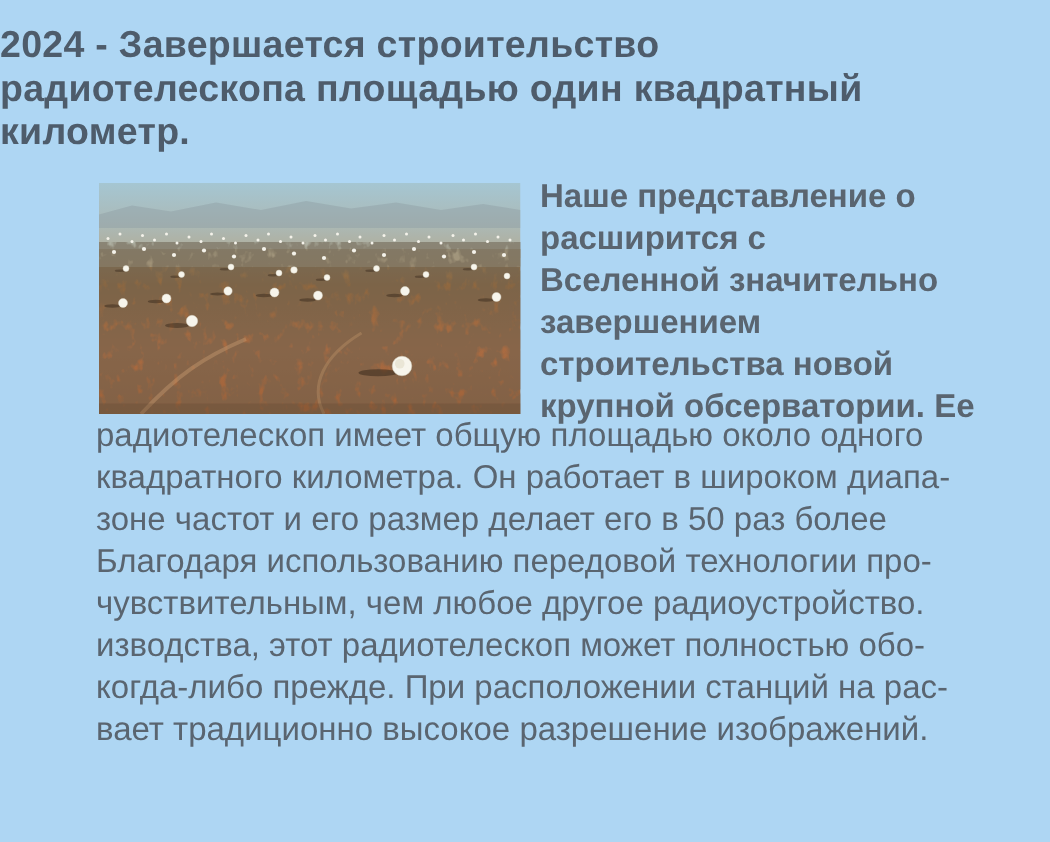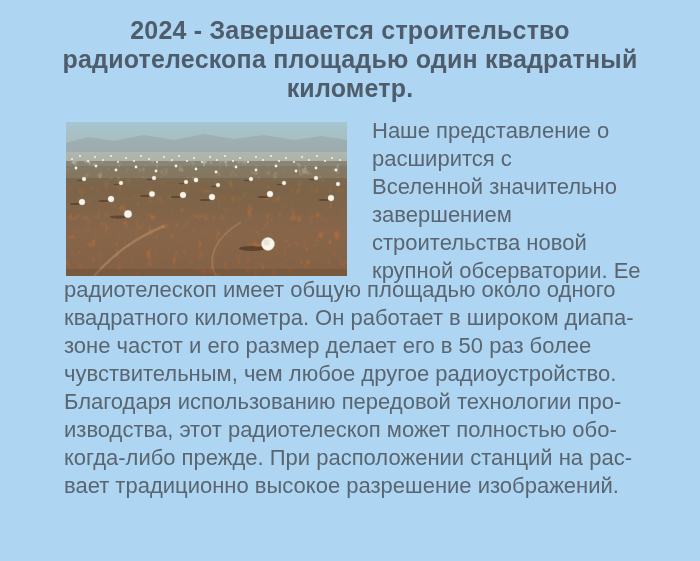--- a/index.html
+++ b/index.html
@@ -6,35 +6,34 @@
   body{
     width:700px;height:561px;
     background:#aed6f3;
     font-family:"Liberation Sans","DejaVu Sans",sans-serif;
     overflow:hidden;
     position:relative;
   }
   .card{position:absolute;inset:0;}
   .title{
     position:absolute;top:16px;left:0;width:700px;
-    text-align:center;
     font-size:25px;font-weight:700;line-height:29px;
     color:#4e5c6b;
     letter-spacing:0.2px;
   }
   .photo{
     position:absolute;left:66px;top:122px;width:281px;height:154px;
     line-height:0;
   }
   .photo svg{display:block;}
   .bodytext{
     font-size:22px;line-height:28px;color:#5a6570;
     white-space:nowrap;
   }
-  .col-right{position:absolute;left:372px;top:117px;}
+  .col-right{position:absolute;left:360px;top:117px;font-weight:bold;}
   .col-full{position:absolute;left:64px;top:276px;}
   .line{white-space:nowrap;}
 </style>
 </head>
 <body>
 
 <div class="card">
 
   <div class="title">
       <div class="line">2024 - Завершается строительство</div>
@@ -180,20 +179,20 @@
       <div class="line">Вселенной значительно</div>
       <div class="line">завершением</div>
       <div class="line">строительства новой</div>
       <div class="line">крупной обсерватории. Ее</div>
     </div>
 
   <div class="bodytext col-full">
       <div class="line">радиотелескоп имеет общую площадью около одного</div>
       <div class="line">квадратного километра. Он работает в широком диапа-</div>
       <div class="line">зоне частот и его размер делает его в 50 раз более</div>
+      <div class="line">Благодаря использованию передовой технологии про-</div>
       <div class="line">чувствительным, чем любое другое радиоустройство.</div>
-      <div class="line">Благодаря использованию передовой технологии про-</div>
       <div class="line">изводства, этот радиотелескоп может полностью обо-</div>
       <div class="line">когда-либо прежде. При расположении станций на рас-</div>
       <div class="line">вает традиционно высокое разрешение изображений.</div>
     </div>
 
 </div>
 
 </body></html>

